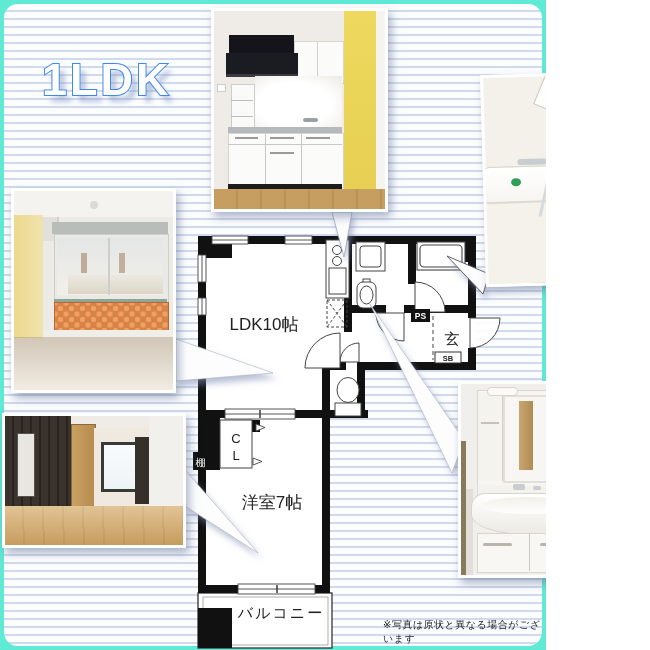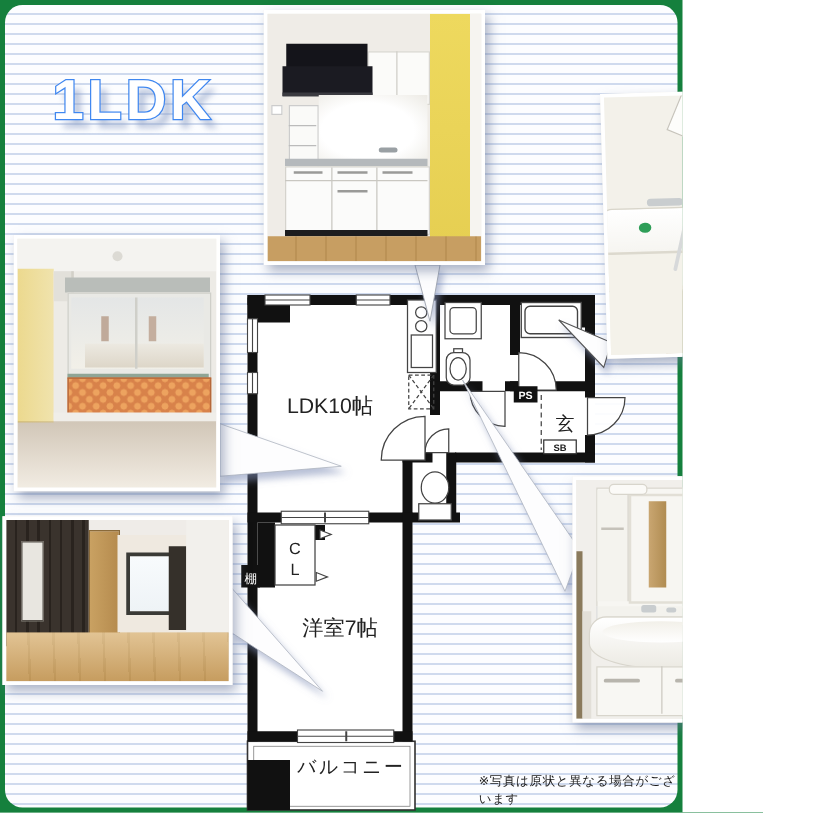--- a/index.html
+++ b/index.html
@@ -1,16 +1,16 @@
 <!DOCTYPE html>
 <html><head>
 <meta charset="utf-8">
 <style>
   html,body{margin:0;padding:0;}
-  #canvas{position:relative;width:546px;height:650px;background:#15803d;overflow:hidden;
+  #canvas{position:relative;width:546px;height:650px;background:#5eead4;overflow:hidden;
           font-family:"Liberation Sans","DejaVu Sans",sans-serif;}
   .bg{position:absolute;inset:4px;border-radius:14px;
       background:repeating-linear-gradient(to bottom,#fcfdff 0px,#fcfdff 6.5px,#cfdaee 6.5px,#cfdaee 8px);}
   .abs{position:absolute;}
   svg{display:block;}
   
   .photo{position:absolute;border:3px solid #fff;box-sizing:border-box;overflow:hidden;
          background:#efece7;box-shadow:3px 5px 9px rgba(100,115,150,.55);}
   .photo .p{position:absolute;}
   

